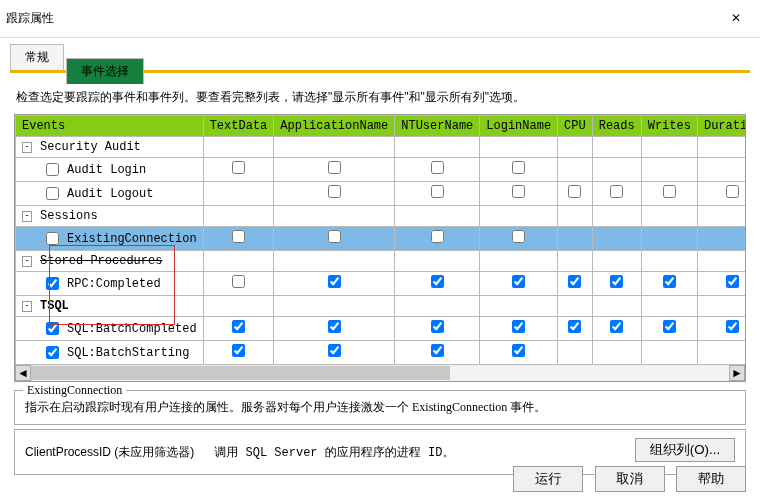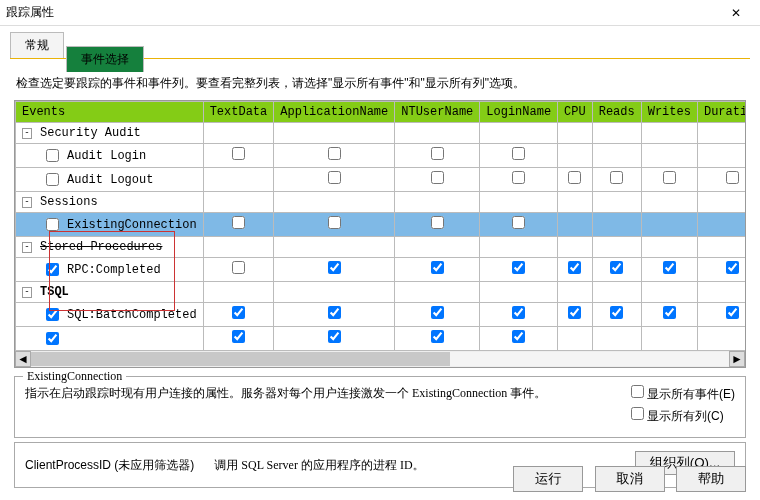--- a/index.html
+++ b/index.html
@@ -1,20 +1,20 @@
 <!DOCTYPE html>
 <html><head>
 <meta charset="utf-8">
 <style>
 * { box-sizing: border-box; margin: 0; padding: 0; }
 body { font-family: "Microsoft YaHei", Tahoma, sans-serif; font-size: 12px; background: #fff; width: 760px; height: 500px; position: relative; }
-.titlebar { display: flex; align-items: center; height: 26px; padding: 0 6px; border-bottom: 1px solid #ddd; }
+.titlebar { display: flex; align-items: center; height: 38px; padding: 0 6px; border-bottom: 1px solid #ddd; font-family: Liberation Serif, serif; }
 .titlebar .title { flex: 1; }
 .titlebar .close { width: 36px; text-align: center; cursor: pointer; }
-.tabs { display: flex; border-bottom: 1px solid #eab308; margin: 6px 10px 16px 10px; }
+.tabs { display: flex; border-bottom: 3px solid #eab308; margin: 6px 10px 16px 10px; }
 .tab { padding: 4px 14px; border: 1px solid #bbb; border-bottom: none; margin-right: 2px; background: #f4f4f4; cursor: pointer; }
 .tab.active { background: #15803d; position: relative; top: 14px; }
 .desc { margin: 10px 16px 8px 16px; }
 .grid-wrap { margin: 0 14px; overflow-x: auto; border: 1px solid #999; position: relative; }
 table { border-collapse: collapse; width: 100%; font-family: "Courier New", monospace; font-size: 12px; }
 th, td { border: 1px solid #bbb; padding: 3px 6px; text-align: left; white-space: nowrap; height: 20px; }
 th { background: #84cc16; font-weight: normal; }
 td.cbcell { text-align: center; width: 70px; }
 tr.selected td { background: #7fb9e6; }
 .evtname { display: flex; align-items: center; gap: 6px; }
@@ -25,21 +25,21 @@
 .annot-box { position: absolute; left: 34px; top: 130px; width: 126px; height: 80px; border: 1px solid #c33; pointer-events: none; }
 .hscroll { height: 16px; background: #eee; display: flex; align-items: center; }
 .hscroll .arrow { width: 16px; height: 16px; background: #ddd; text-align: center; line-height: 14px; cursor: pointer; border: 1px solid #aaa; }
 .hscroll .track { flex: 1; height: 14px; background: #f4f4f4; position: relative; }
 .hscroll .thumb { position: absolute; left: 0; width: 60%; height: 100%; background: #c8c8c8; }
 .descbox { margin: 8px 14px 4px 14px; border: 1px solid #aaa; padding: 8px 10px; position: relative; display: flex; gap: 30px; }
 .descbox .legend { position: absolute; top: -8px; left: 8px; background: #fff; padding: 0 4px; font-family: "Microsoft YaHei"; }
 .descbox .text { flex: 1; font-family: "Microsoft YaHei"; }
 .descbox .opts label { display: block; margin-bottom: 4px; white-space: nowrap; }
 .filterbox { margin: 4px 14px 0 14px; border: 1px solid #aaa; padding: 8px 10px; position: relative; display: flex; align-items: center; gap: 20px; }
-.filterbox .text { flex: 1; font-family: Liberation Serif, serif; }
+.filterbox .text { flex: 1; font-family: Liberation Mono, monospace; }
 .filterbox .btns button { display: block; width: 100px; margin-bottom: 4px; padding: 2px; background: #f0f0f0; border: 1px solid #999; cursor: pointer; }
 .footer { position: absolute; bottom: 8px; right: 14px; }
 .footer button { width: 70px; margin-left: 8px; padding: 3px; background: #f0f0f0; border: 1px solid #999; cursor: pointer; }
 input[type=checkbox] { cursor: pointer; }
 </style>
 </head>
 <body>
 
 <div class="titlebar">
   <span class="title">跟踪属性</span>
@@ -210,20 +210,21 @@
           <td class="cbcell"><input type="checkbox" checked="" style=""></td>
           <td class="cbcell"><input type="checkbox" checked="" style=""></td>
           <td class="cbcell"><input type="checkbox" checked="" style=""></td>
           <td class="cbcell"><input type="checkbox" checked="" style=""></td>
           <td class="cbcell"><input type="checkbox" checked="" style=""></td>
         </tr>
         <tr>
           <td>
             <span class="evtname indent1">
               <input type="checkbox" checked="" style="">
+              <span class="lbl">SQL:BatchStarting</span>
             </span>
           </td>
           <td class="cbcell"><input type="checkbox" checked="" style=""></td>
           <td class="cbcell"><input type="checkbox" checked="" style=""></td>
           <td class="cbcell"><input type="checkbox" checked="" style=""></td>
           <td class="cbcell"><input type="checkbox" checked="" style=""></td>
           <td class="cbcell"></td>
           <td class="cbcell"></td>
           <td class="cbcell"></td>
           <td class="cbcell"></td>
@@ -236,24 +237,20 @@
     <div class="track">
         <div class="thumb"></div>
       </div>
     <div class="arrow">►</div>
   </div>
 </div>
 
 <div class="descbox">
   <span class="legend">ExistingConnection</span>
   <div class="text">指示在启动跟踪时现有用户连接的属性。服务器对每个用户连接激发一个 ExistingConnection 事件。</div>
-  <div class="opts">
-    <label><input type="checkbox" style=""> <span>显示所有事件(E)</span></label>
-    <label><input type="checkbox" style=""> <span>显示所有列(C)</span></label>
-  </div>
 </div>
 
 <div class="filterbox">
   <span class="legend">ClientProcessID (未应用筛选器)</span>
   <div class="text">调用 SQL Server 的应用程序的进程 ID。</div>
   <div class="btns">
     <button>组织列(O)...</button>
   </div>
 </div>
 

